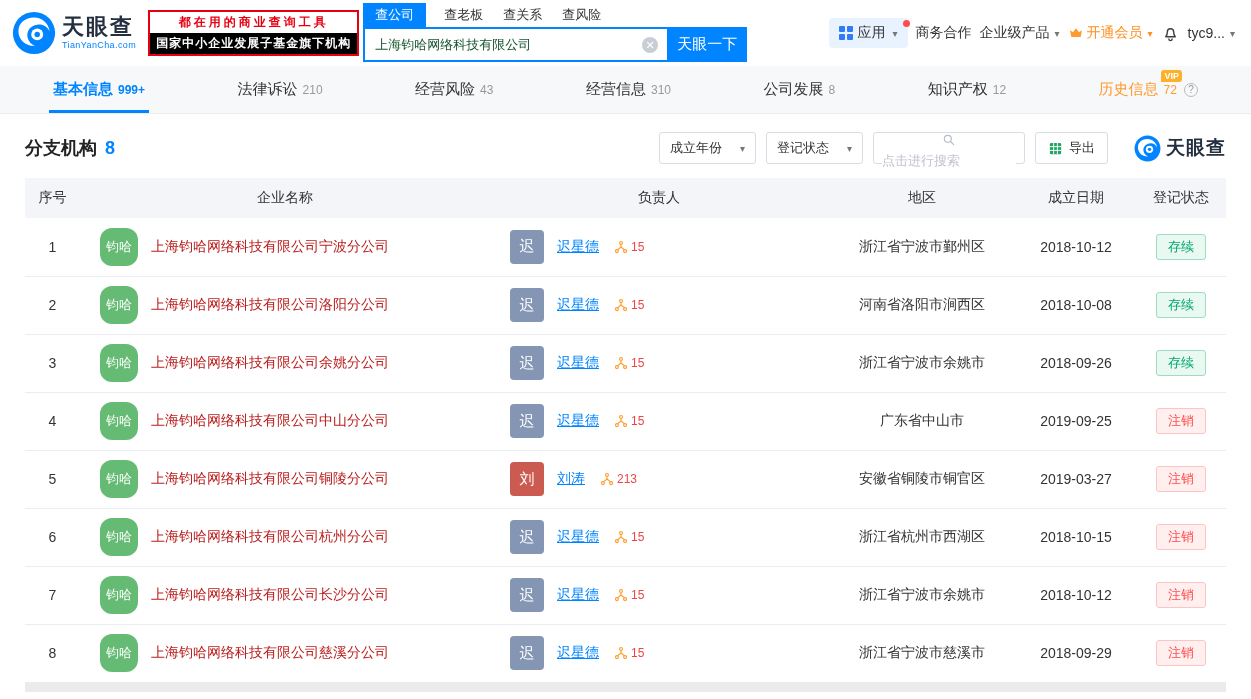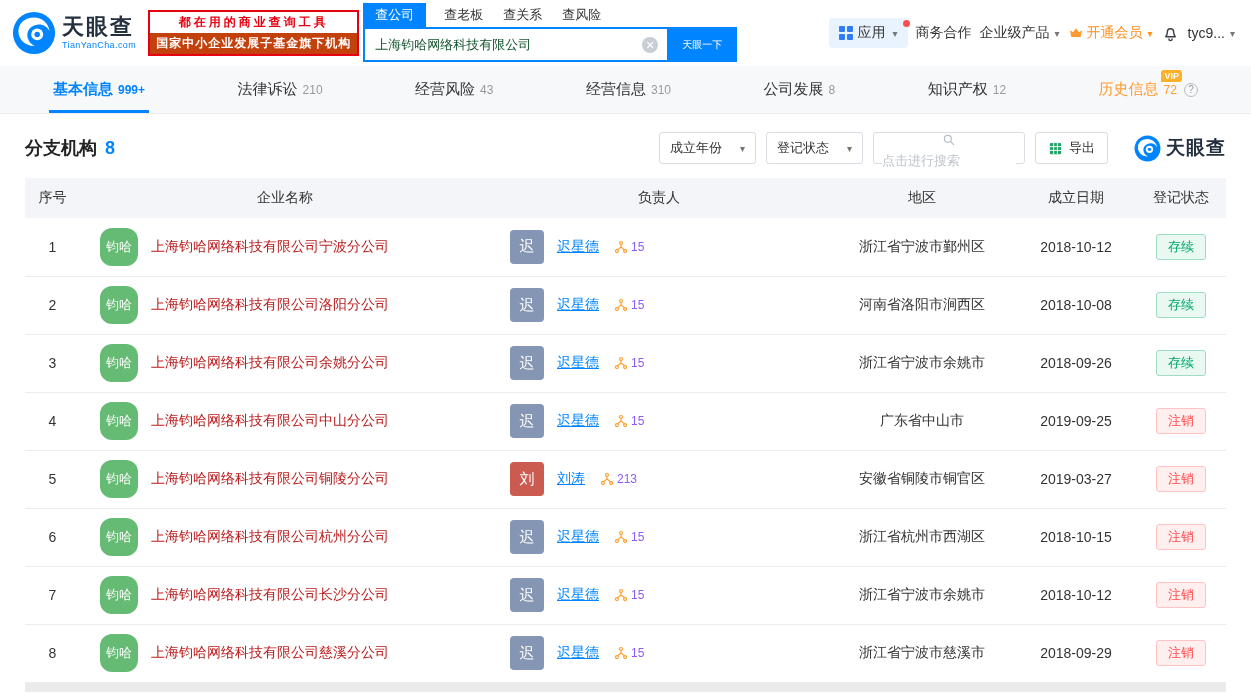--- a/index.html
+++ b/index.html
@@ -13,36 +13,36 @@
   
   .topbar { height:66px; display:flex; align-items:center; padding:0 12px; background:#fff; }
   .logo { display:flex; align-items:center; gap:6px; margin-right:12px; cursor:pointer; }
   .logo-icon svg { width:44px; height:44px; display:block; }
   .logo-text { display:flex; flex-direction:column; line-height:1; }
   .logo-title { font-size:22px; font-weight:bold; color:#24303f; letter-spacing:2px; }
   .logo-sub { font-size:9px; color:#0084ff; margin-top:3px; letter-spacing:.4px; }
 
   .slogan { border:2px solid #e60012; text-align:center; font-weight:bold; margin-right:4px; flex:none; }
   .slogan-1 { color:#e60012; background:#fff; font-size:12px; letter-spacing:3px; padding:2px 6px; }
-  .slogan-2 { color:#fff; background:#c2410c; font-size:12px; letter-spacing:1px; padding:2px 6px; }
+  .slogan-2 { color:#fff; background:#000000; font-size:12px; letter-spacing:1px; padding:2px 6px; }
 
   .search-wrap { display:flex; flex-direction:column; }
   .search-tabs { display:flex; align-items:flex-end; gap:16px; height:23px; font-size:13px; }
   .stab { color:#333; cursor:pointer; padding:3px 2px; }
   .stab.active { background:#0084ff; color:#fff; padding:3px 12px; }
   .search-row { display:flex; }
   .search-box { position:relative; }
   .search-input { width:304px; height:35px; border:2px solid #0084ff; border-right:none;
     padding:0 30px 0 10px; font-size:13px; color:#14532d; outline:none;
     font-family:"Liberation Sans","DejaVu Sans",sans-serif; }
   .clear-icon { position:absolute; right:9px; top:50%; transform:translateY(-50%);
     width:16px; height:16px; border-radius:50%; background:#c9ced6; color:#fff;
     font-size:11px; line-height:16px; text-align:center; cursor:pointer; }
-  .search-btn { width:70px; height:35px; background:#0084ff; color:#fff; border:none;
-    font-size:10px; cursor:pointer; font-family:inherit; }
+  .search-btn { width:80px; height:35px; background:#0084ff; color:#fff; border:none;
+    font-size:15px; cursor:pointer; font-family:inherit; }
 
   .top-nav { margin-left:auto; display:flex; align-items:center; gap:8px; font-size:14px; padding-right:4px; }
   .app-pill { position:relative; display:flex; align-items:center; gap:5px; background:#e8f3ff;
     border-radius:4px; padding:6px 10px; cursor:pointer; }
   .grid-icon { display:grid; grid-template-columns:6px 6px; grid-gap:2px; }
   .grid-icon i { width:6px; height:6px; background:#2f7cf6; border-radius:1px; }
   .red-dot { position:absolute; top:2px; right:-2px; width:7px; height:7px; background:#ff4d4f; border-radius:50%; }
   .caret { font-size:10px; color:#777; margin-left:2px; }
   .nav-item { cursor:pointer; display:flex; align-items:center; gap:3px; color:#333; }
   .vip-link { color:#ff8f1f; }
@@ -94,21 +94,21 @@
   .branch-table td { border-bottom:1px solid #e9edf2; height:58px; text-align:center; color:#333; }
   .cell-flex { display:flex; align-items:center; gap:13px; padding-left:20px; text-align:left; }
   .co-avatar { width:38px; height:38px; border-radius:12px; background:#65bb73; color:#fff;
     font-size:13px; display:flex; align-items:center; justify-content:center; flex:none; }
   .co-link { color:#b91c1c; }
   .p-avatar { width:34px; height:34px; border-radius:4px; background:#8496b4; color:#fff;
     font-size:15px; display:flex; align-items:center; justify-content:center; flex:none; }
   .p-link { color:#0084ff; text-decoration:underline; }
   .links { display:inline-flex; align-items:center; gap:3px; cursor:pointer; margin-left:2px; }
   .links svg { width:14px; height:14px; }
-  .link-num { font-size:12px; color:#8b5cf6; }
+  .link-num { font-size:12px; color:#ef4444; }
   .badge { display:inline-block; padding:3px 11px; font-size:13px; border-radius:3px; border:1px solid transparent; }
   .badge.active { color:#00a870; background:#e9f8f1; border-color:#9fdcc4; }
   .badge.cancelled { color:#ff4e4e; background:#ffefef; border-color:#ffc3c3; }
 
   .bottom-strip { height:9px; background:#ebebeb; margin-top:0; }
 </style>
 </head>
 <body>
 
 <header class="topbar">

